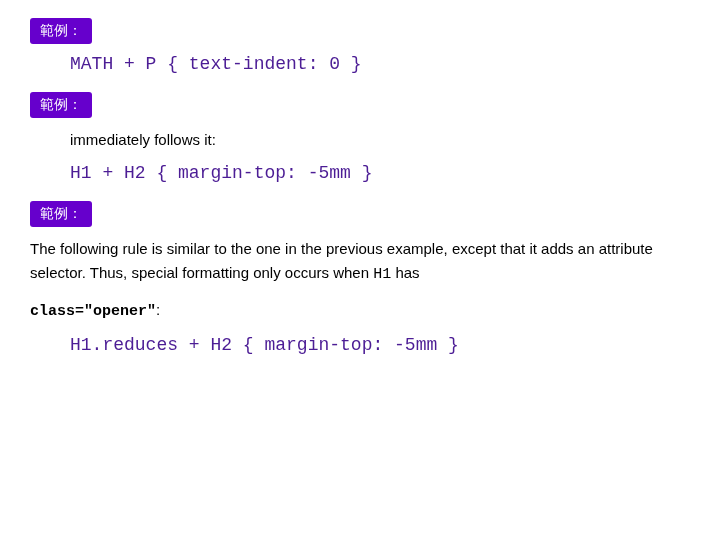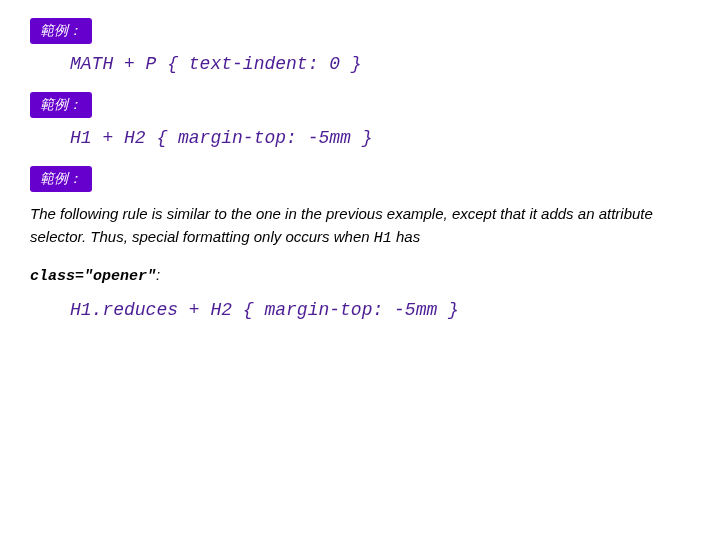--- a/index.html
+++ b/index.html
@@ -1,19 +1,18 @@
 <!DOCTYPE html>
 <html><head>
   <meta charset="utf-8">
   <style>
     * {
       box-sizing: border-box;
       margin: 0;
       padding: 0;
-      font-style: italic;
     }
 
     body {
       width: 720px;
       min-height: 540px;
       background: #ffffff;
       font-family: Arial, sans-serif;
       font-size: 15px;
       color: #000000;
       padding: 18px 30px 18px 30px;
@@ -72,20 +71,23 @@
 </head>
 <body>
 
 <div class="section">
   <div class="example-badge">範例：</div>
   <div class="code-block">MATH + P { text-indent: 0 }</div>
 </div>
 
 <div class="section">
   <div class="example-badge">範例：</div>
+  <p class="description-indent">
+    <span>immediately follows it:</span>
+  </p>
   <div class="code-block">H1 + H2 { margin-top: -5mm }</div>
 </div>
 
 <div class="section">
   <div class="example-badge">範例：</div>
   <p class="description">
     <span>The following rule is similar to the one in the previous example, except that it adds an attribute selector. Thus, special formatting only occurs when </span><span class="inline-code">H1</span><span> has</span>
   </p>
   <p class="description">
     <span class="bold-inline">class="opener"</span><span>:</span>

